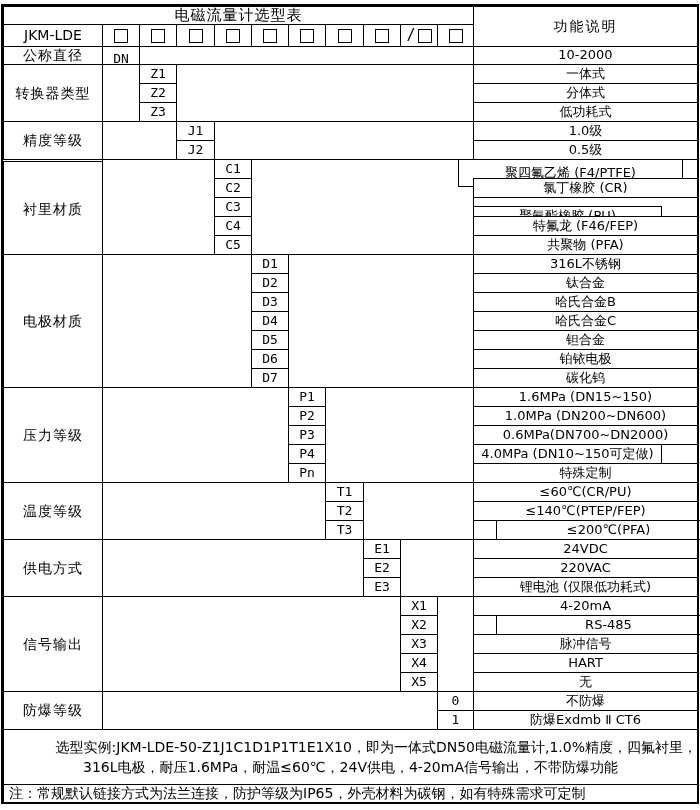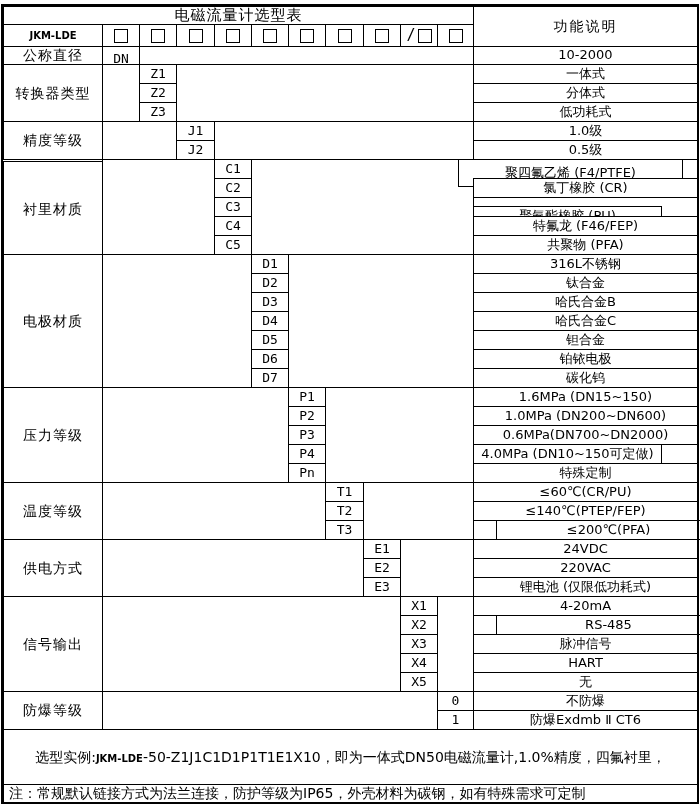--- a/index.html
+++ b/index.html
@@ -5,25 +5,25 @@
   html,body{margin:0;padding:0;background:#fff;}
   body{width:700px;height:810px;position:relative;font-family:"DejaVu Sans","Liberation Sans",sans-serif;color:#000;}
   .cell{position:absolute;box-sizing:border-box;border:1px solid #000;background:#fff;
         display:flex;align-items:center;justify-content:center;
         font-size:13px;line-height:1.15;white-space:nowrap;overflow:hidden;}
   .lbl{font-size:14px;letter-spacing:1px;}
   .code{font-family:"DejaVu Sans Mono","Liberation Mono",monospace;font-size:13px;}
   .desc{font-size:13px;}
   .title{font-size:15px;letter-spacing:1px;}
   .hdr{font-size:14px;letter-spacing:2px;}
-  .model{font-weight:bold;font-size:10px;}
+  .model{font-weight:normal;font-size:14px;}
   .box{width:12px;height:12px;border:1.5px solid #000;display:inline-block;flex:none;}
   .slash{font-size:15px;margin-right:2px;font-family:"DejaVu Sans Mono","Liberation Mono",monospace;}
   .blk{flex-direction:column;justify-content:center;white-space:normal;}
-  .exline1{width:100%;text-align:center;padding-left:0;box-sizing:border-box;font-size:14px;}
+  .exline1{width:100%;text-align:right;padding-left:0;box-sizing:border-box;font-size:14px;}
   .exline2{width:100%;text-align:center;font-size:14px;margin-top:4px;}
   .noteline{width:100%;text-align:left;padding-left:5px;box-sizing:border-box;font-size:14px;}
   .outer{position:absolute;left:1px;top:4px;width:698px;height:800px;border:2px solid #000;
          box-sizing:border-box;pointer-events:none;background:transparent;}
 </style>
 </head>
 <body>
 
 <div class="cell title" style="left:3px;top:6px;width:471px;height:19px">电磁流量计选型表</div>
 <div class="cell hdr" style="left:473px;top:6px;width:225px;height:41px">功能说明</div>
@@ -166,19 +166,20 @@
 
 <div class="cell lbl" style="left:3px;top:691px;width:100px;height:39px">防爆等级</div>
 <div class="cell" style="left:102px;top:691px;width:336px;height:39px"></div>
 <div class="cell code" style="left:437px;top:691px;width:37px;height:20px">0</div>
 <div class="cell code" style="left:437px;top:710px;width:37px;height:20px">1</div>
 <div class="cell desc" style="left:473px;top:691px;width:225px;height:20px">不防爆</div>
 <div class="cell desc" style="left:473px;top:710px;width:225px;height:20px">防爆Exdmb Ⅱ CT6</div>
 
 <div class="cell blk" style="left:3px;top:729px;width:695px;height:56px">
   <div class="exline1"><span>选型实例:</span><span class="model">JKM-LDE</span><span>-50-Z1J1C1D1P1T1E1X10，即为一体式DN50电磁流量计,1.0%精度，四氟衬里，</span></div>
+  <div class="exline2">316L电极，耐压1.6MPa，耐温≤60℃，24V供电，4-20mA信号输出，不带防爆功能</div>
 </div>
 
 <div class="cell" style="left:3px;top:784px;width:695px;height:19px">
   <div class="noteline">注：常规默认链接方式为法兰连接，防护等级为IP65，外壳材料为碳钢，如有特殊需求可定制</div>
 </div>
 
 <div class="outer"></div>
 
 </body></html>

